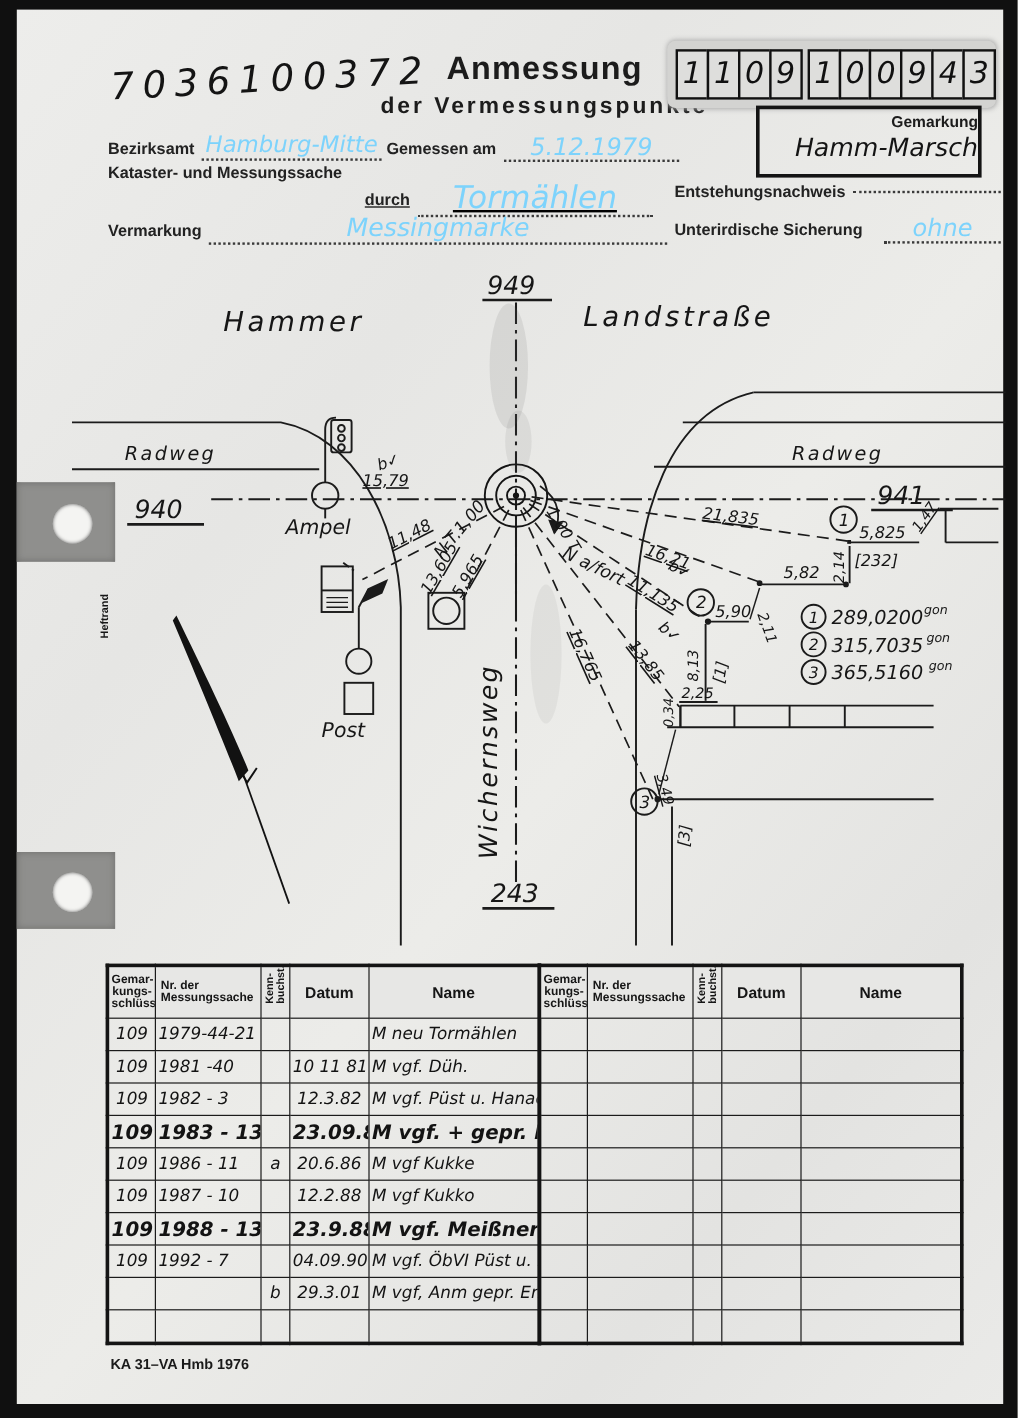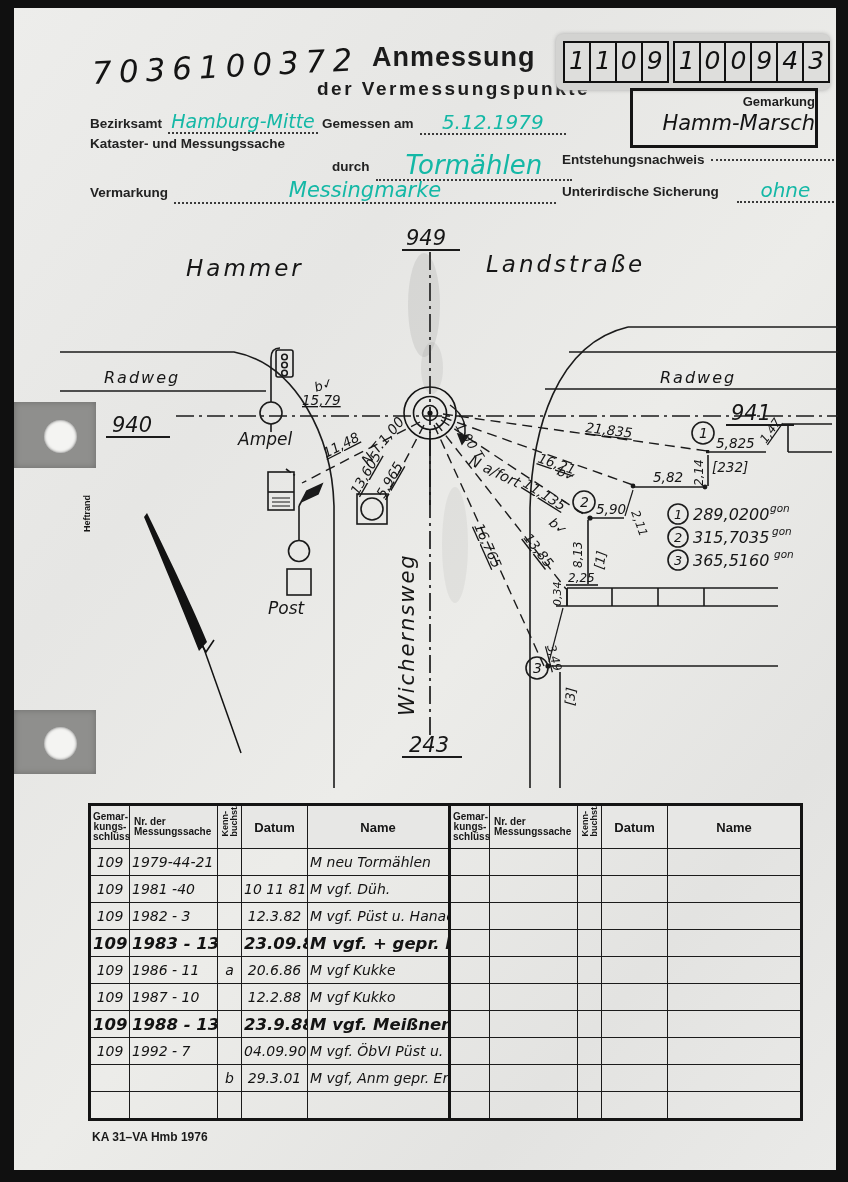--- a/index.html
+++ b/index.html
@@ -26,21 +26,21 @@
               font-family:"DejaVu Sans",sans-serif;font-style:italic;font-size:25px;line-height:36px;
               text-align:center;color:#111;background:#dededc;}
   .stamp-cell.group-start{margin-left:4px;}
   .gemarkung-box{left:630px;top:88px;width:182px;height:54px;border:3px solid #141414;text-align:right;}
   .gemarkung-box .lbl{font-size:13px;font-weight:bold;margin-top:3px;}
   .gemarkung-box .val{font-size:21px;margin-top:2px;}
 
   .field{position:absolute;display:flex;align-items:center;}
   .field .lbl{font-size:13.5px;font-weight:bold;color:#222;white-space:nowrap;margin-right:6px;}
   .field .val{flex:1;border-bottom:2px dotted #3a3a3a;text-align:center;font-size:20px;
-              font-family:"DejaVu Sans",sans-serif;font-style:italic;color:#14b8a6;
+              font-family:"DejaVu Sans",sans-serif;font-style:italic;color:#7dd3fc;
               line-height:1.0;padding-bottom:1px;white-space:nowrap;}
   .sublabel{font-size:13.5px;font-weight:bold;color:#222;}
 
   
   text{fill:#161616;}
   .sk{font-family:"DejaVu Sans",sans-serif;font-style:italic;}
   .skp{font-family:"Liberation Sans",sans-serif;font-weight:bold;}
   .ul{text-decoration:underline;}
 
   
@@ -101,21 +101,21 @@
     <span class="lbl">Bezirksamt</span>
     <span class="val" style="font-size:19px;">Hamburg-Mitte</span>
   </div>
   <div class="abs sublabel" style="left:90px;top:136px;">Kataster- und Messungssache</div>
 
   <div class="field" style="left:322px;top:112px;width:244px;">
     <span class="lbl">Gemessen am</span>
     <span class="val">5.12.1979</span>
   </div>
 
-  <div class="field" style="left:332px;top:152px;width:240px;">
+  <div class="field" style="left:304px;top:152px;width:240px;text-decoration:underline;">
     <span class="lbl">durch</span>
     <span class="val" style="font-size:26px;">Tormählen</span>
   </div>
 
   <div class="field" style="left:562px;top:152px;width:272px;">
     <span class="lbl">Entstehungsnachweis</span>
     <span class="val"></span>
   </div>
 
   <div class="field" style="left:90px;top:180px;width:466px;">

